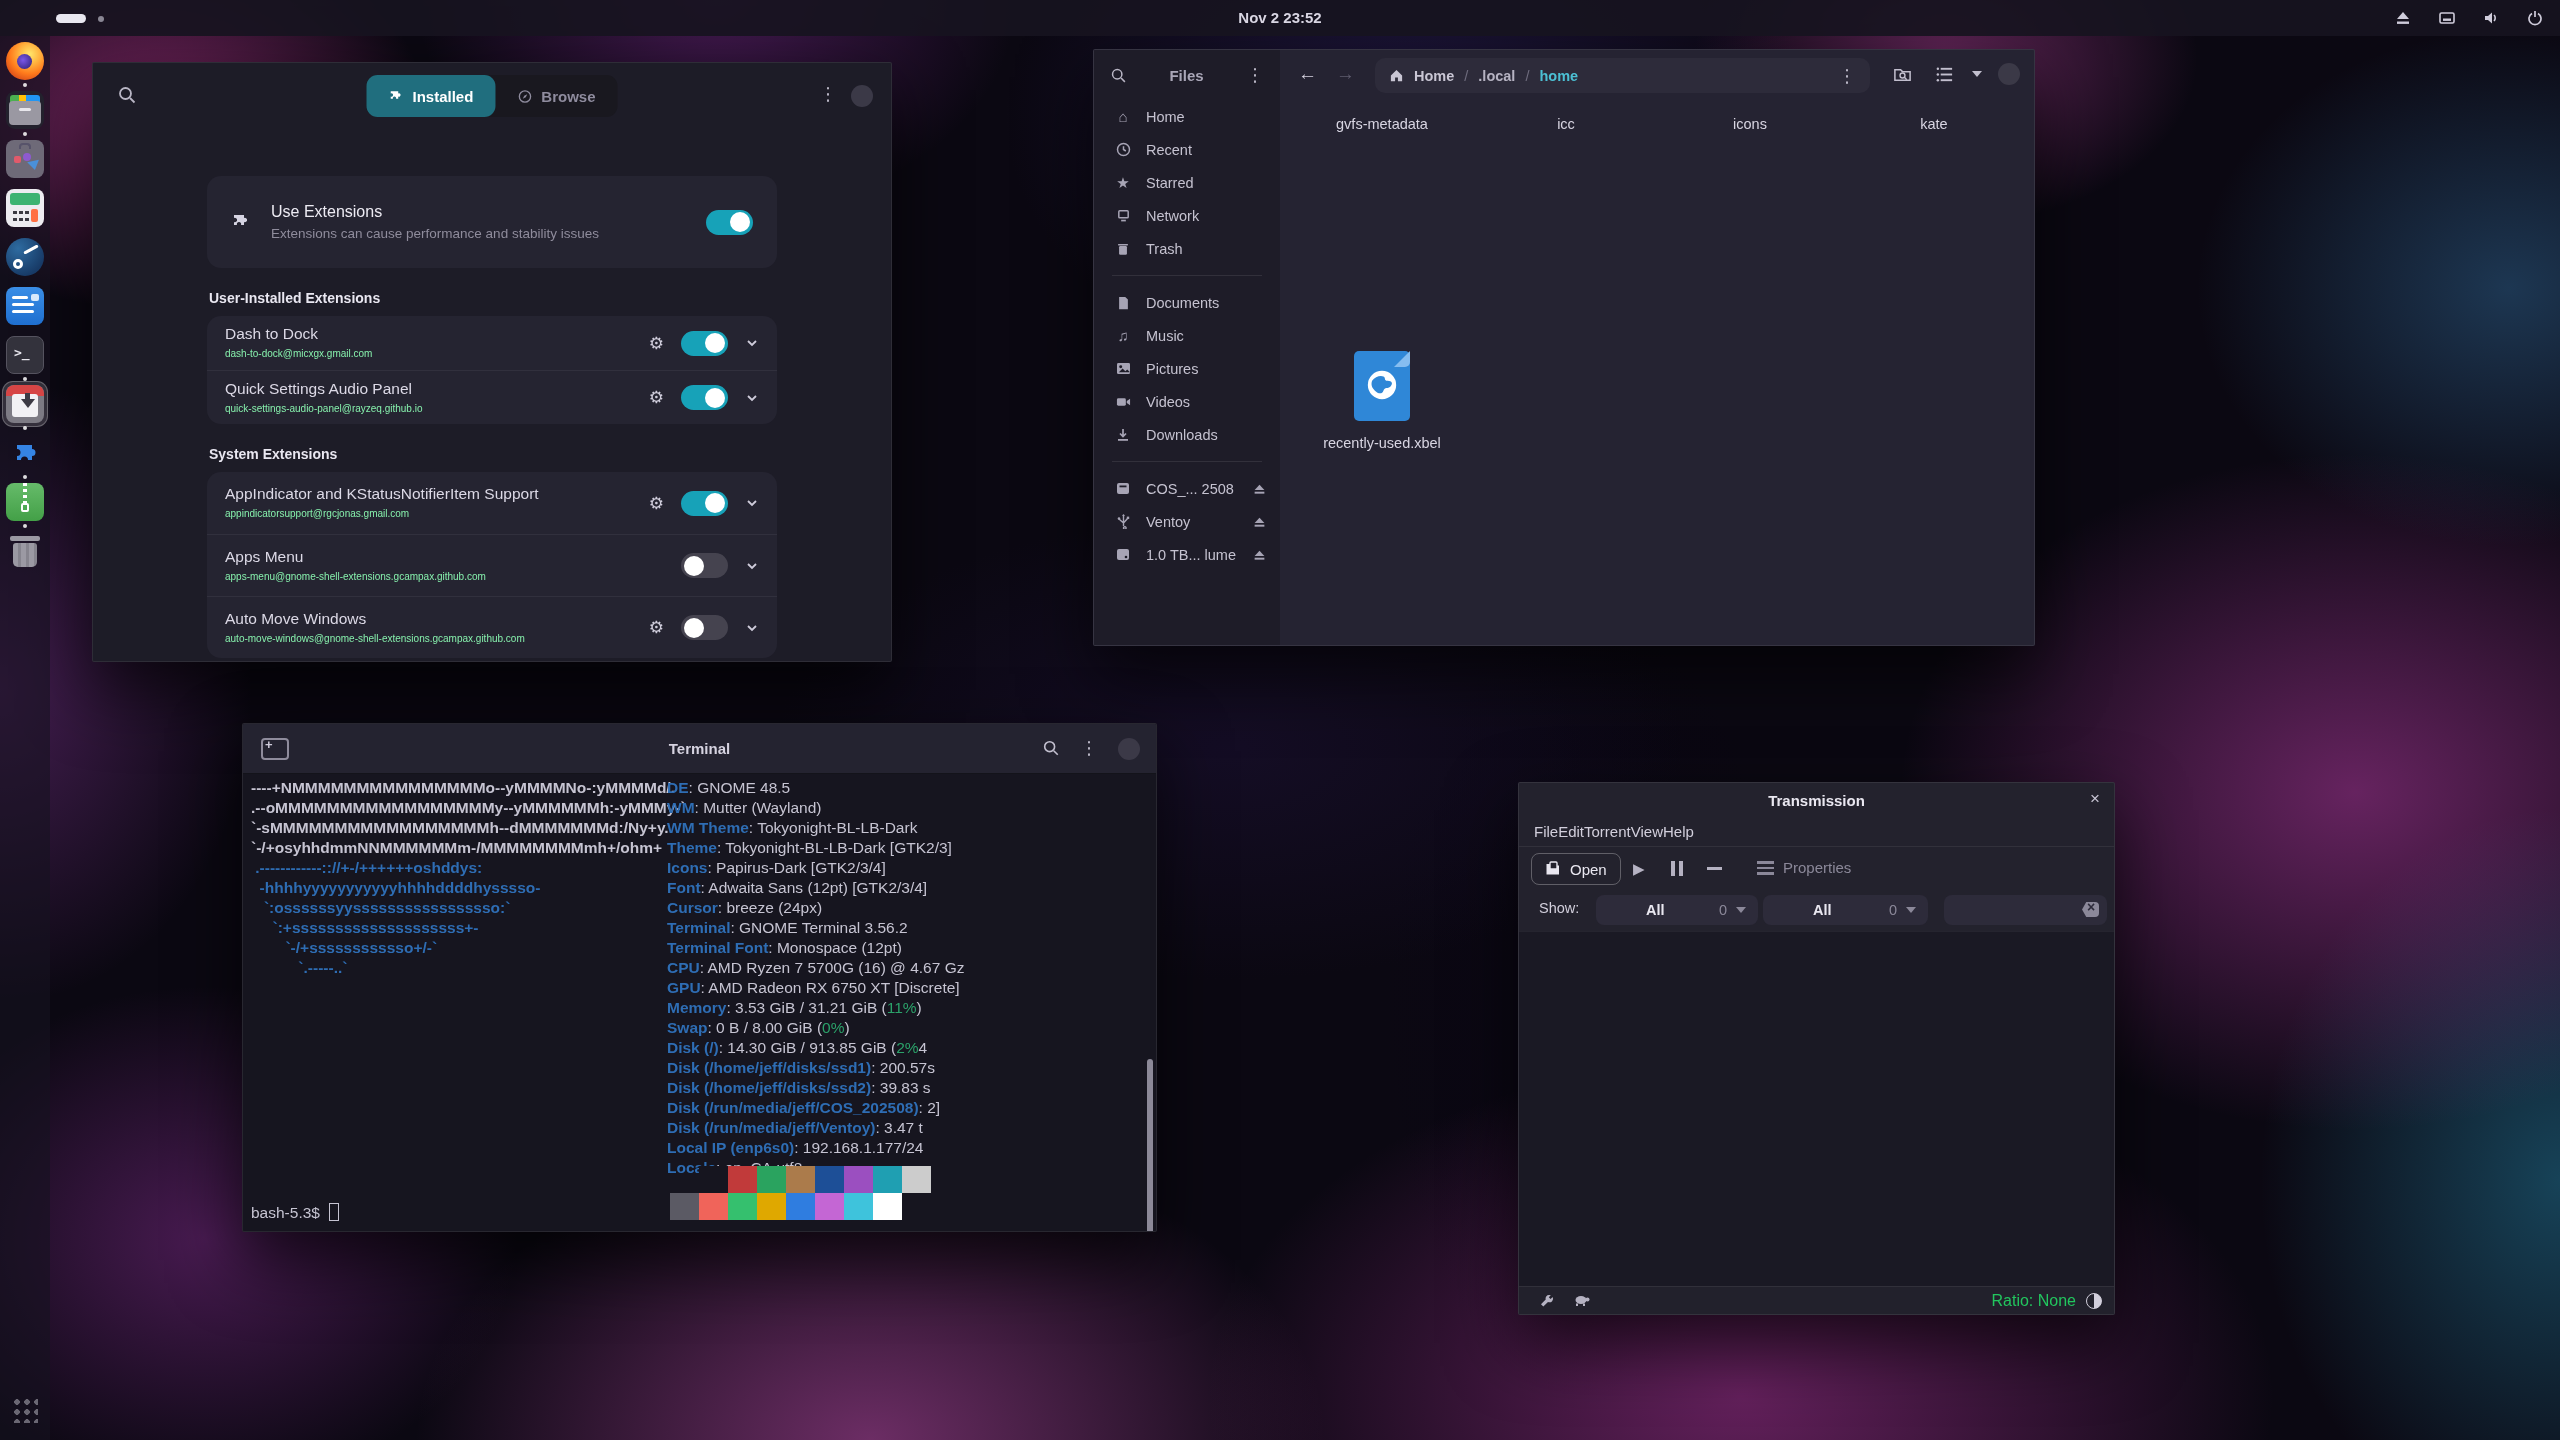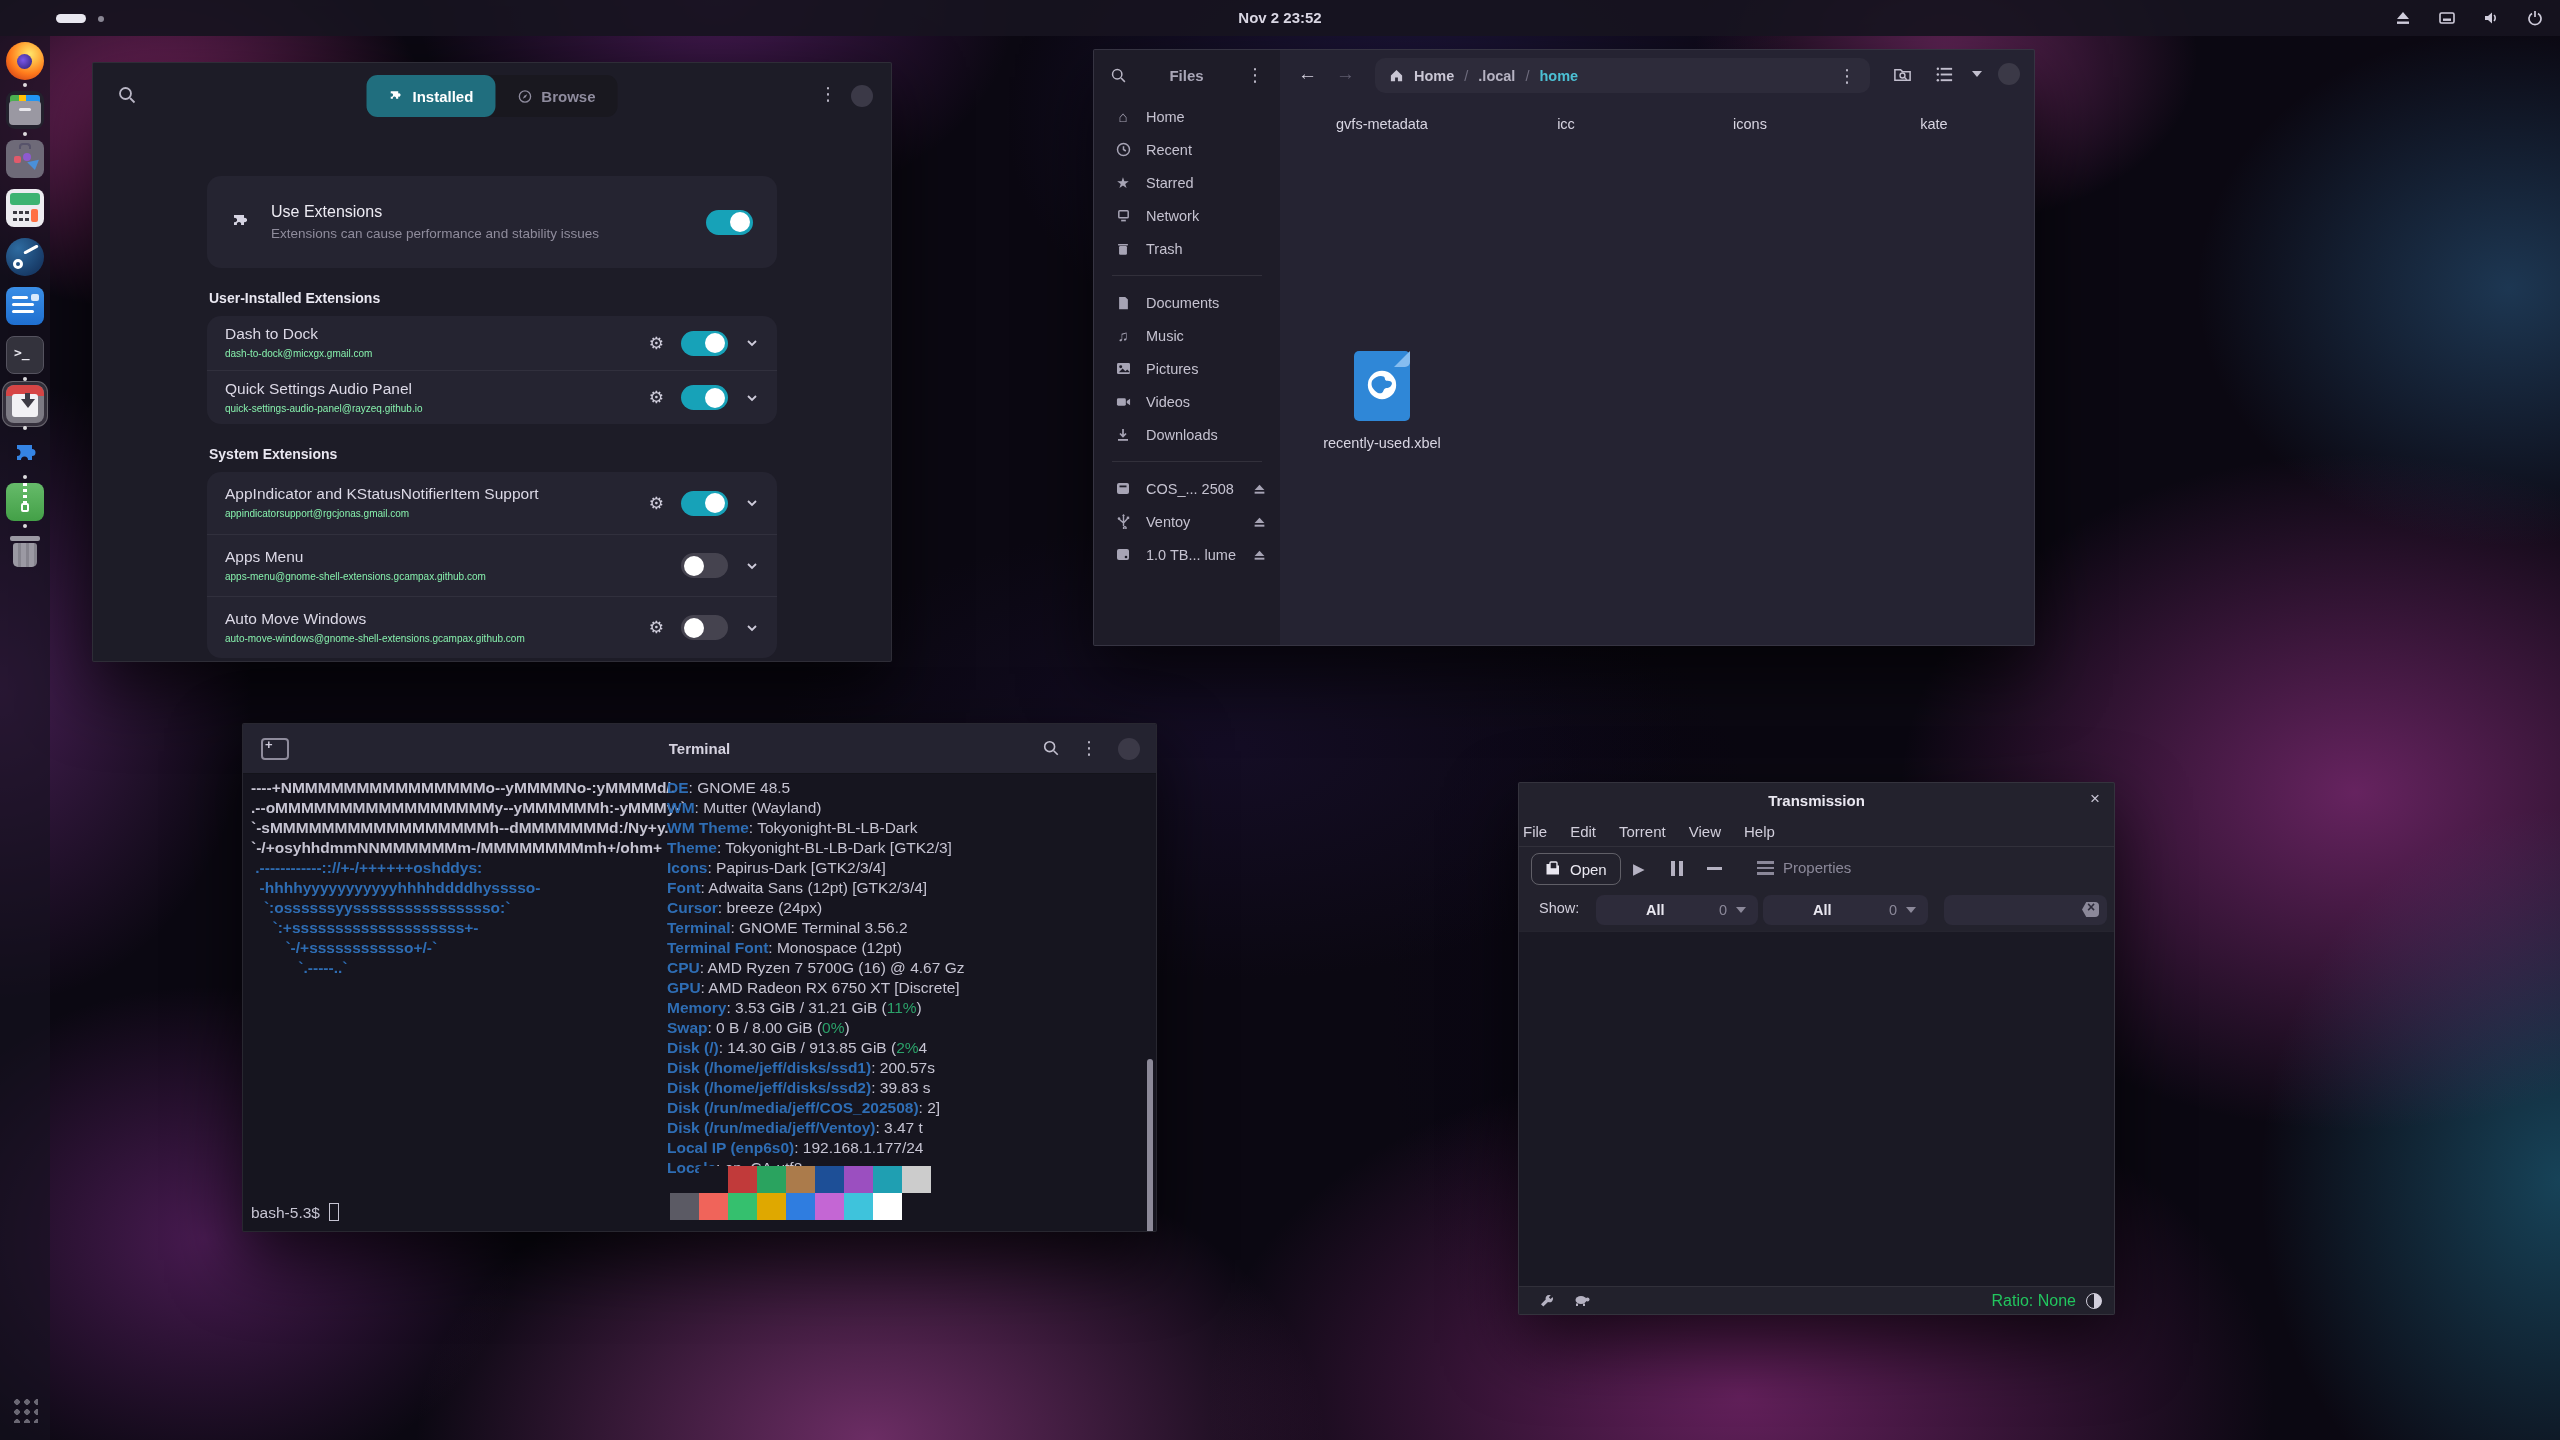--- a/index.html
+++ b/index.html
@@ -167,21 +167,21 @@
   .swatch{width:29px;height:27px;display:block}
   .t-prompt{position:absolute;left:8px;bottom:8px;color:#c6c4d2}
   .t-cursor{display:inline-block;width:10px;height:18px;border:1.5px solid #c6c4d2;vertical-align:-3px;margin-left:9px}
   .t-scroll{position:absolute;right:3px;top:285px;width:6px;height:210px;border-radius:3px;background:#a19eae;opacity:.85}
 
   
   .tr-win{left:1518px;top:782px;width:597px;height:533px;background:#23222d}
   .tr-titlebar{height:34px;position:relative;display:flex;align-items:center;justify-content:center}
   .tr-title{font-size:15px;font-weight:700;color:#e9e7f0}
   .tr-close{position:absolute;right:14px;top:6px;font-size:17px;color:#c6c3d2}
-  .tr-menubar{height:30px;display:flex;align-items:center;gap:23px;padding:0 4px;font-size:15px;color:#d2cfdc;border-bottom:1px solid rgba(255,255,255,.07)}
+  .tr-menubar{height:30px;display:flex;align-items:center;padding:0 15px;font-size:15px;color:#d2cfdc;border-bottom:1px solid rgba(255,255,255,.07)}
   .tr-toolbar{height:44px;display:flex;align-items:center;position:relative}
   .tr-open{position:absolute;left:12px;top:6px;height:32px;display:flex;align-items:center;gap:9px;padding:0 13px;border:1px solid rgba(255,255,255,.28);border-radius:8px;font-size:15px;color:#e9e7f0}
   .tr-play{position:absolute;left:114px;top:13px;color:#b5b2c2;font-size:15px}
   .tr-pause{position:absolute;left:152px;top:14px;display:flex;gap:4px}
   .tr-pause i{width:4px;height:15px;background:#b5b2c2;display:block}
   .tr-minus{position:absolute;left:188px;top:20px;width:15px;height:3px;background:#b5b2c2}
   .tr-props{position:absolute;left:238px;top:11px;display:flex;align-items:center;gap:9px;color:#8b8899;font-size:15px}
   .tr-props .bars i{display:block;width:17px;height:2.5px;background:#8b8899;margin:3px 0}
   .tr-filter{height:40px;position:relative;font-size:14.5px}
   .tr-show{position:absolute;left:20px;top:9px;color:#d2cfdc}

